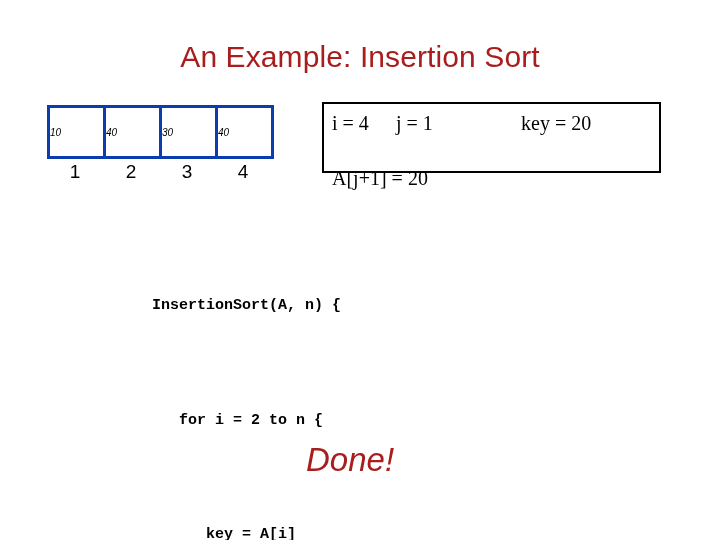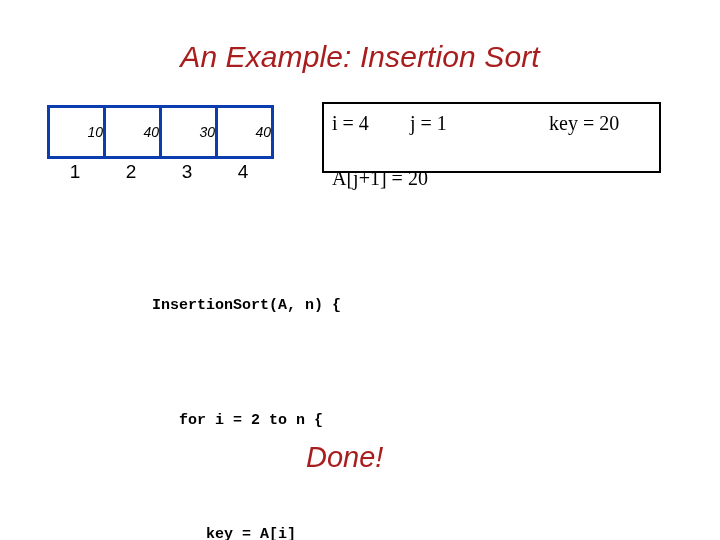--- a/index.html
+++ b/index.html
@@ -22,39 +22,38 @@
     left: 0;
     top: 40px;
     width: 720px;
     text-align: center;
     font-family: "Liberation Sans", sans-serif;
     font-size: 30px;
     font-weight: 400;
     color: #a81d1d;
     letter-spacing: 0.1px;
     white-space: nowrap;
-    font-style: italic;
   }
 
   
   #array-table {
     position: absolute;
     left: 47px;
     top: 105px;
     border-collapse: collapse;
   }
   #array-table td.cell {
     width: 53px;
     height: 48px;
     border: 3px solid #0b3dae;
-    text-align: right;
+    text-align: left;
     vertical-align: middle;
     font-family: "Liberation Sans", sans-serif;
     font-style: italic;
-    font-size: 14px;
+    font-size: 10px;
     font-weight: 400;
     color: #000000;
     padding: 0;
     background: #ffffff;
   }
 
   #index-row {
     position: absolute;
     left: 47px;
     top: 160px;
@@ -82,21 +81,20 @@
     background: #ffffff;
     font-family: "Liberation Serif", serif;
     font-size: 20px;
     color: #000000;
     padding: 5px 0 0 8px;
   }
   #state-box .state-line {
     display: flex;
     line-height: 29px;
     white-space: pre;
-    gap: 14px;
   }
   #state-box .s1 { width: 64px; }
   #state-box .s2 { width: 116px; }
   #state-box .s3 { width: auto; margin-left: 9px; }
   #state-box .w1 { width: 180px; }
   #state-box .w2 { width: auto; margin-top: 26px; }
 
   
   #code-block {
     position: absolute;
@@ -115,21 +113,21 @@
     margin-top: 44px;
   }
 
   
   #done-label {
     position: absolute;
     left: 306px;
     top: 441px;
     font-family: "Liberation Sans", sans-serif;
     font-style: italic;
-    font-size: 29px;
+    font-size: 33px;
     font-weight: 400;
     color: #a81d1d;
     white-space: nowrap;
     text-align: right;
   }
 </style>
 </head>
 <body>
 
 <div id="slide-title">An Example: Insertion Sort</div>

